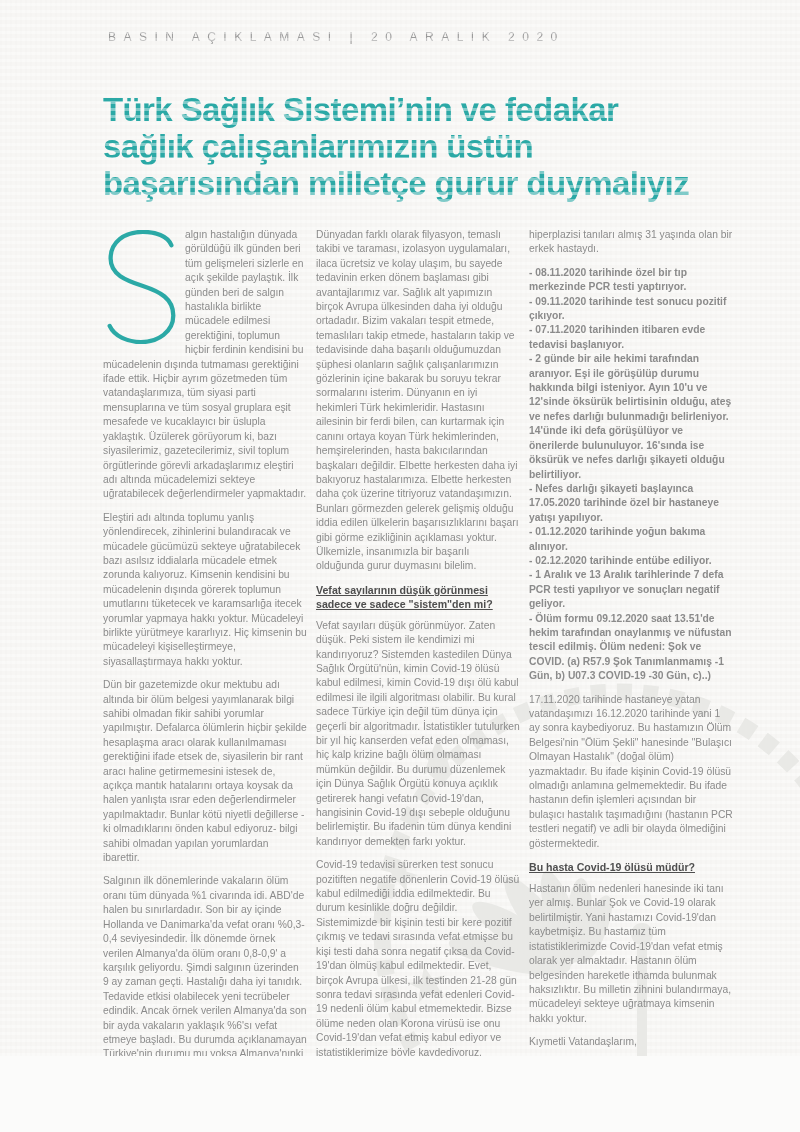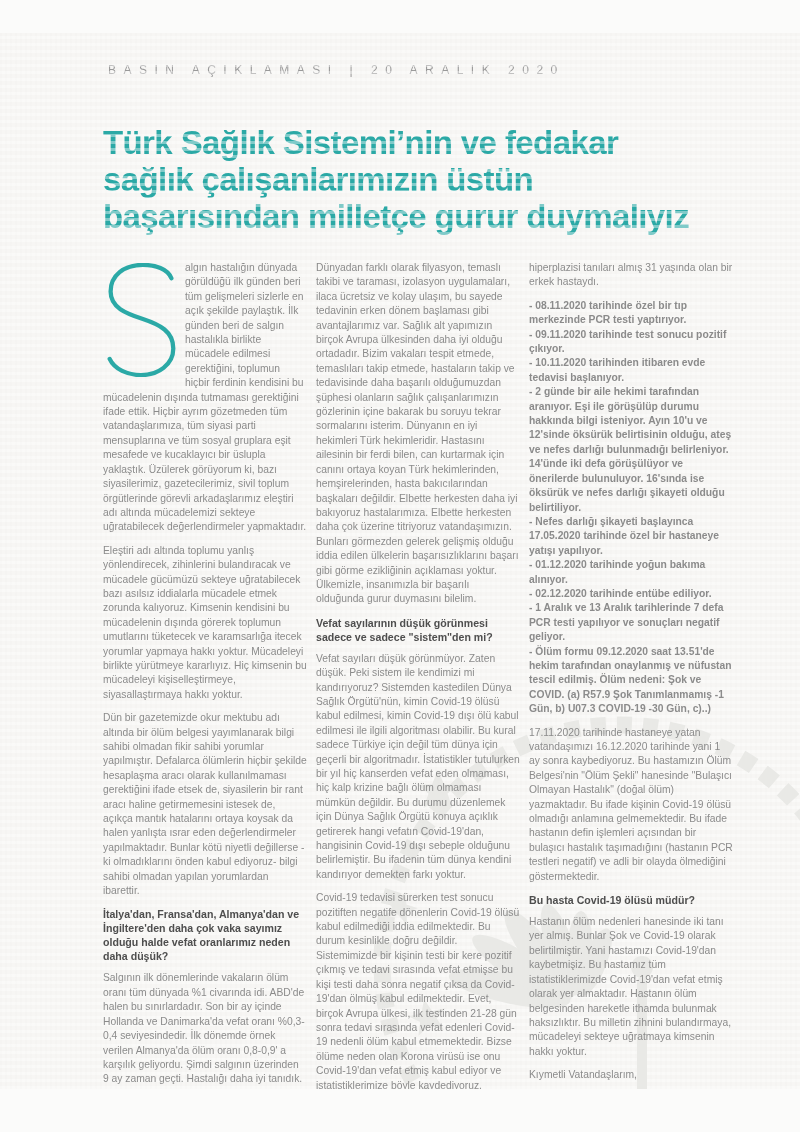--- a/index.html
+++ b/index.html
@@ -6,21 +6,20 @@
   html,body { width:800px; }
   body {
     font-family:"Liberation Sans","DejaVu Sans",sans-serif;
     background:#fbfbfa;
   }
   .page {
     position:relative;
     width:800px; height:1056px;
     background:#f7f6f4;
     overflow:hidden;
-    margin-top:33px;
   }
   
   .page::before{
     content:""; position:absolute; inset:0;
     background:
       repeating-linear-gradient(90deg, rgba(0,0,0,0.008) 0 2px, transparent 2px 5px),
       repeating-linear-gradient(0deg, rgba(255,255,255,0.4) 0 3px, transparent 3px 7px);
     pointer-events:none;
   }
   .masthead{
@@ -37,21 +36,21 @@
   .columns{
     position:relative; z-index:2;
     display:flex; gap:9px;
     margin:26px 66px 0 103px;
   }
   .col{ width:204px; flex:0 0 204px; color:#8b8b8b; font-size:10.3px; line-height:14.4px; }
   .col p.body{ margin:0 0 9px; }
   .col .line{ margin:0;font-weight:bold; }
   .col h3.sub{
     margin:3px 0 8px; font-size:10.6px; line-height:14px;
-    color:#4e4e4e; font-weight:bold;
+    color:#4e4e4e; font-weight:bold;text-decoration:underline;
   }
   .lead::after{ content:""; display:block; clear:both; }
   .dropcap{
     float:left; width:76px; height:114px;
     margin:2px 6px 2px 0;
   }
   .watermark{
     position:absolute; right:-70px; top:640px; z-index:1;
     pointer-events:none;
   }
@@ -99,35 +98,34 @@
   <div class="columns">
     <div class="col" id="col0">
         <div class="lead">
           <svg class="dropcap" viewBox="0 0 80 120">
             <path d="M72 16 C 68 6 55 2 42 2 C 22 2 8 13 8 30 C 8 47 24 53 42 59 C 60 65 74 72 74 90 C 74 107 58 118 40 118 C 26 118 12 112 7 101" fill="none" stroke="#2ba9a6" stroke-width="4.5" stroke-linecap="round"></path>
           </svg>
           <p class="body">algın hastalığın dünyada görüldüğü ilk günden beri tüm gelişmeleri sizlerle en açık şekilde paylaştık. İlk günden beri de salgın hastalıkla birlikte mücadele edilmesi gerektiğini, toplumun hiçbir ferdinin kendisini bu mücadelenin dışında tutmaması gerektiğini ifade ettik. Hiçbir ayrım gözetmeden tüm vatandaşlarımıza, tüm siyasi parti mensuplarına ve tüm sosyal gruplara eşit mesafede ve kucaklayıcı bir üslupla yaklaştık. Üzülerek görüyorum ki, bazı siyasilerimiz, gazetecilerimiz, sivil toplum örgütlerinde görevli arkadaşlarımız eleştiri adı altında mücadelemizi sekteye uğratabilecek değerlendirmeler yapmaktadır.</p>
         </div>
         <p class="body">Eleştiri adı altında toplumu yanlış yönlendirecek, zihinlerini bulandıracak ve mücadele gücümüzü sekteye uğratabilecek bazı asılsız iddialarla mücadele etmek zorunda kalıyoruz. Kimsenin kendisini bu mücadelenin dışında görerek toplumun umutlarını tüketecek ve karamsarlığa itecek yorumlar yapmaya hakkı yoktur. Mücadeleyi birlikte yürütmeye kararlıyız. Hiç kimsenin bu mücadeleyi kişiselleştirmeye, siyasallaştırmaya hakkı yoktur.</p>
         <p class="body">Dün bir gazetemizde okur mektubu adı altında bir ölüm belgesi yayımlanarak bilgi sahibi olmadan fikir sahibi yorumlar yapılmıştır. Defalarca ölümlerin hiçbir şekilde hesaplaşma aracı olarak kullanılmaması gerektiğini ifade etsek de, siyasilerin bir rant aracı haline getirmemesini istesek de, açıkça mantık hatalarını ortaya koysak da halen yanlışta ısrar eden değerlendirmeler yapılmaktadır. Bunlar kötü niyetli değillerse -ki olmadıklarını önden kabul ediyoruz- bilgi sahibi olmadan yapılan yorumlardan ibarettir.</p>
-        <h3 class="sub">İtalya'dan, Fransa'dan, Almanya'dan ve İngiltere'den daha çok vaka sayımız olduğu halde vefat oranlarımız neden daha düşük?</h3>
         <p class="body">Salgının ilk dönemlerinde vakaların ölüm oranı tüm dünyada %1 civarında idi. ABD'de halen bu sınırlardadır. Son bir ay içinde Hollanda ve Danimarka'da vefat oranı %0,3-0,4 seviyesindedir. İlk dönemde örnek verilen Almanya'da ölüm oranı 0,8-0,9' a karşılık geliyordu. Şimdi salgının üzerinden 9 ay zaman geçti. Hastalığı daha iyi tanıdık. Tedavide etkisi olabilecek yeni tecrübeler edindik. Ancak örnek verilen Almanya'da son bir ayda vakaların yaklaşık %6'sı vefat etmeye başladı. Bu durumda açıklanamayan Türkiye'nin durumu mu yoksa Almanya'nınki midir? "Bizde hastalık çok, onlarda ölüm çok." demek bir şey ifade etmiyor. Bu tespit durumu açıklamaya yetmiyor. Biz hasta sayısını vaka sayısından bağımsız olarak açıklıyoruz. Oysa ki birçok ülke açıklamıyor. Dolayısıyla hangi ülkenin hastası daha çok bilmiyoruz. Biz kendi alt yapımızın kendi hastamızın yükünü karşıladığını biliyor ve bunu yönetiyoruz. Genç nüfus ile durumu açıklamaya çalışmıyoruz. Gençler de hasta oluyor. Gençlerden de kayıplarımız oluyor. Türklerin genetik olarak dayanıklılığını gösteren somut bir veri de yok.</p>
       </div>
     <div class="col" id="col1">
         <p class="body">Dünyadan farklı olarak filyasyon, temaslı takibi ve taraması, izolasyon uygulamaları, ilaca ücretsiz ve kolay ulaşım, bu sayede tedavinin erken dönem başlaması gibi avantajlarımız var. Sağlık alt yapımızın birçok Avrupa ülkesinden daha iyi olduğu ortadadır. Bizim vakaları tespit etmede, temaslıları takip etmede, hastaların takip ve tedavisinde daha başarılı olduğumuzdan şüphesi olanların sağlık çalışanlarımızın gözlerinin içine bakarak bu soruyu tekrar sormalarını isterim. Dünyanın en iyi hekimleri Türk hekimleridir. Hastasını ailesinin bir ferdi bilen, can kurtarmak için canını ortaya koyan Türk hekimlerinden, hemşirelerinden, hasta bakıcılarından başkaları değildir. Elbette herkesten daha iyi bakıyoruz hastalarımıza. Elbette herkesten daha çok üzerine titriyoruz vatandaşımızın. Bunları görmezden gelerek gelişmiş olduğu iddia edilen ülkelerin başarısızlıklarını başarı gibi görme ezikliğinin açıklaması yoktur. Ülkemizle, insanımızla bir başarılı olduğunda gurur duymasını bilelim.</p>
         <h3 class="sub">Vefat sayılarının düşük görünmesi sadece ve sadece "sistem"den mi?</h3>
         <p class="body">Vefat sayıları düşük görünmüyor. Zaten düşük. Peki sistem ile kendimizi mi kandırıyoruz? Sistemden kastedilen Dünya Sağlık Örgütü'nün, kimin Covid-19 ölüsü kabul edilmesi, kimin Covid-19 dışı ölü kabul edilmesi ile ilgili algoritması olabilir. Bu kural sadece Türkiye için değil tüm dünya için geçerli bir algoritmadır. İstatistikler tutulurken bir yıl hiç kanserden vefat eden olmaması, hiç kalp krizine bağlı ölüm olmaması mümkün değildir. Bu durumu düzenlemek için Dünya Sağlık Örgütü konuya açıklık getirerek hangi vefatın Covid-19'dan, hangisinin Covid-19 dışı sebeple olduğunu belirlemiştir. Bu ifadenin tüm dünya kendini kandırıyor demekten farkı yoktur.</p>
         <p class="body">Covid-19 tedavisi sürerken test sonucu pozitiften negatife dönenlerin Covid-19 ölüsü kabul edilmediği iddia edilmektedir. Bu durum kesinlikle doğru değildir. Sistemimizde bir kişinin testi bir kere pozitif çıkmış ve tedavi sırasında vefat etmişse bu kişi testi daha sonra negatif çıksa da Covid-19'dan ölmüş kabul edilmektedir. Evet, birçok Avrupa ülkesi, ilk testinden 21-28 gün sonra tedavi sırasında vefat edenleri Covid-19 nedenli ölüm kabul etmemektedir. Bizse ölüme neden olan Korona virüsü ise onu Covid-19'dan vefat etmiş kabul ediyor ve istatistiklerimize böyle kaydediyoruz.</p>
         <h3 class="sub">Vefat eden bir vatandaşımızın ölüm belgesi paylaşılarak, kendisinin aslında Covid-19'dan öldüğü, ancak Covid-19'dan ölmüş kabul edilmediği ifade edilmiştir.</h3>
       </div>
     <div class="col" id="col2">
     <p class="body">hiperplazisi tanıları almış 31 yaşında olan bir erkek hastaydı.</p>
         <p class="line">- 08.11.2020 tarihinde özel bir tıp merkezinde PCR testi yaptırıyor.</p>
         <p class="line">- 09.11.2020 tarihinde test sonucu pozitif çıkıyor.</p>
-        <p class="line">- 10.11.2020 tarihinden itibaren evde tedavisi başlanıyor.</p>
+        <p class="line">- 07.11.2020 tarihinden itibaren evde tedavisi başlanıyor.</p>
         <p class="line">- 2 günde bir aile hekimi tarafından aranıyor. Eşi ile görüşülüp durumu hakkında bilgi isteniyor. Ayın 10'u ve 12'sinde öksürük belirtisinin olduğu, ateş ve nefes darlığı bulunmadığı belirleniyor. 14'ünde iki defa görüşülüyor ve önerilerde bulunuluyor. 16'sında ise öksürük ve nefes darlığı şikayeti olduğu belirtiliyor.</p>
         <p class="line">- Nefes darlığı şikayeti başlayınca 17.05.2020 tarihinde özel bir hastaneye yatışı yapılıyor.</p>
         <p class="line">- 01.12.2020 tarihinde yoğun bakıma alınıyor.</p>
         <p class="line">- 02.12.2020 tarihinde entübe ediliyor.</p>
         <p class="line">- 1 Aralık ve 13 Aralık tarihlerinde 7 defa PCR testi yapılıyor ve sonuçları negatif geliyor.</p>
         <p class="line">- Ölüm formu 09.12.2020 saat 13.51'de hekim tarafından onaylanmış ve nüfustan tescil edilmiş. Ölüm nedeni: Şok ve COVID. (a) R57.9 Şok Tanımlanmamış -1 Gün, b) U07.3 COVID-19 -30 Gün, c)..)</p>
         <p class="body" style="margin-top: 9px;">17.11.2020 tarihinde hastaneye yatan vatandaşımızı 16.12.2020 tarihinde yani 1 ay sonra kaybediyoruz. Bu hastamızın Ölüm Belgesi'nin "Ölüm Şekli" hanesinde "Bulaşıcı Olmayan Hastalık" (doğal ölüm) yazmaktadır. Bu ifade kişinin Covid-19 ölüsü olmadığı anlamına gelmemektedir. Bu ifade hastanın defin işlemleri açısından bir bulaşıcı hastalık taşımadığını (hastanın PCR testleri negatif) ve adli bir olayda ölmediğini göstermektedir.</p>
         <h3 class="sub">Bu hasta Covid-19 ölüsü müdür?</h3>
         <p class="body">Hastanın ölüm nedenleri hanesinde iki tanı yer almış. Bunlar Şok ve Covid-19 olarak belirtilmiştir. Yani hastamızı Covid-19'dan kaybetmişiz. Bu hastamız tüm istatistiklerimizde Covid-19'dan vefat etmiş olarak yer almaktadır. Hastanın ölüm belgesinden hareketle ithamda bulunmak haksızlıktır. Bu milletin zihnini bulandırmaya, mücadeleyi sekteye uğratmaya kimsenin hakkı yoktur.</p>
         <p class="body">Kıymetli Vatandaşlarım,</p>

